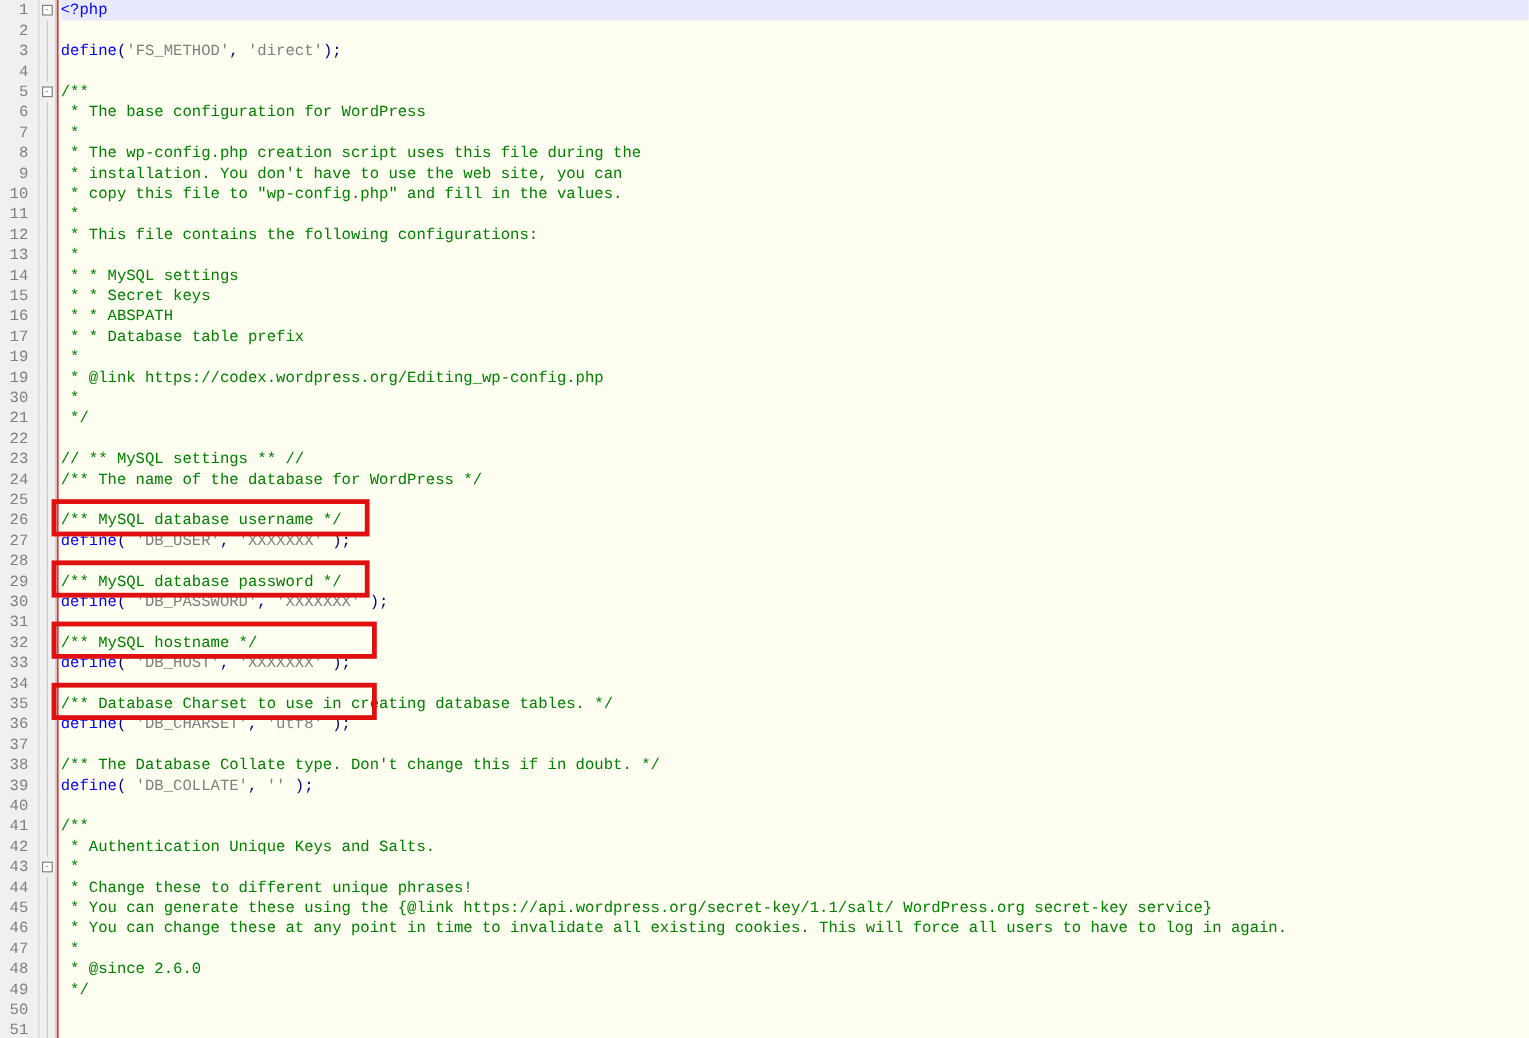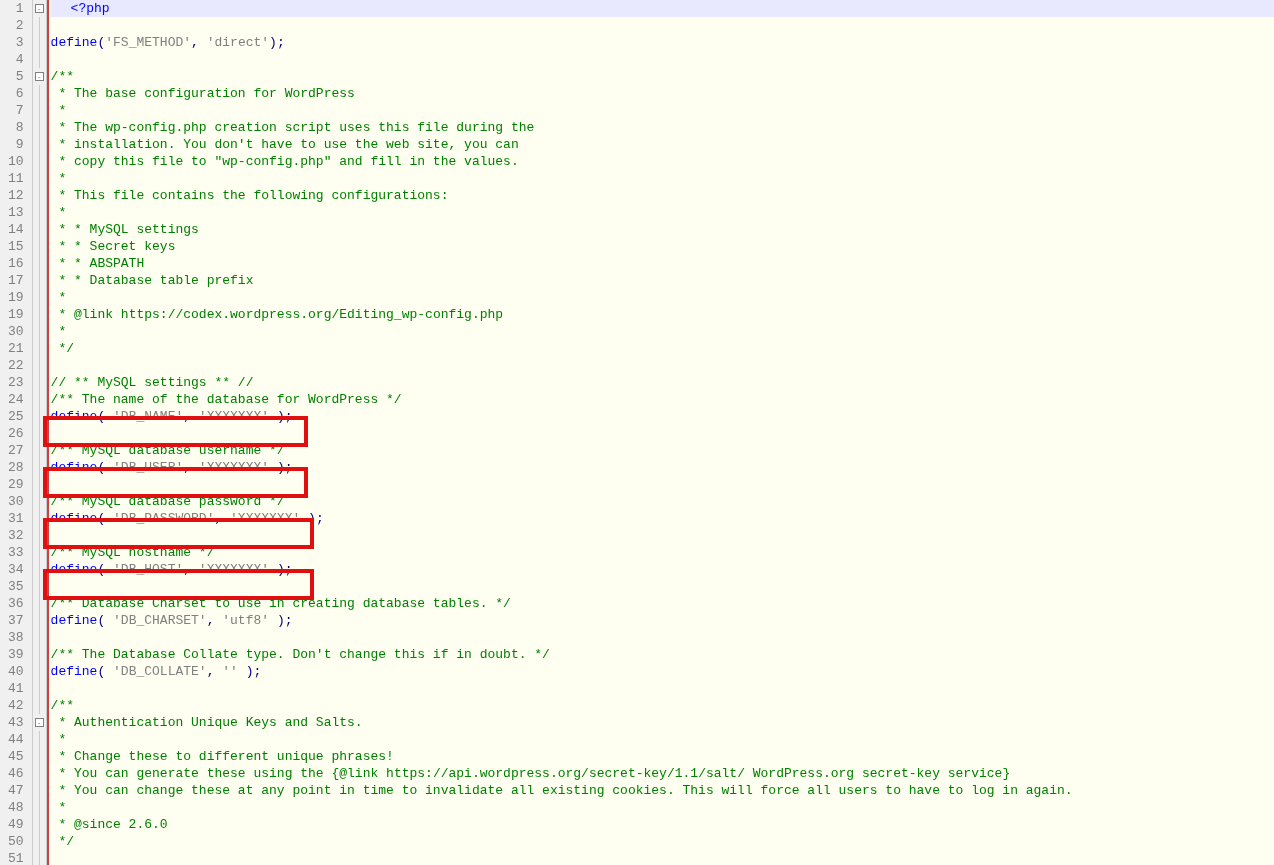--- a/index.html
+++ b/index.html
@@ -66,21 +66,20 @@
       background: #fefef1;
       padding-left: 2px;
       position: relative;
     }
     .code .line {
       height: 17px;
       white-space: pre;
     }
     .code .line.hl {
       background: #e8e8ff;
-      padding-left: 20px;
     }
     .kw { color: #0000ff; }
     .str { color: #808080; text-align: right; }
     .cmt { color: #008000; }
     .lnk { color: #008000; }
     .pun { color: #000080; }
     .red-box {
       position: absolute;
       border: 4px solid #e01010;
       pointer-events: none;
@@ -325,21 +324,20 @@
       <div class="line"><span class="cmt"> * * Secret keys</span></div>
       <div class="line"><span class="cmt"> * * ABSPATH</span></div>
       <div class="line"><span class="cmt"> * * Database table prefix</span></div>
       <div class="line"><span class="cmt"> *</span></div>
       <div class="line"><span class="cmt"> * @link </span><span class="lnk">https://codex.wordpress.org/Editing_wp-config.php</span></div>
       <div class="line"><span class="cmt"> *</span></div>
       <div class="line"><span class="cmt"> */</span></div>
       <div class="line"></div>
       <div class="line"><span class="cmt">// ** MySQL settings ** //</span></div>
       <div class="line"><span class="cmt">/** The name of the database for WordPress */</span></div>
-      <div class="line"><span class="kw">define</span><span class="pun">( </span><span class="str">'DB_NAME'</span><span class="pun">, </span><span class="str">'XXXXXXX'</span><span class="pun"> );</span></div>
       <div class="line"></div>
       <div class="line"><span class="cmt">/** MySQL database username */</span></div>
       <div class="line"><span class="kw">define</span><span class="pun">( </span><span class="str">'DB_USER'</span><span class="pun">, </span><span class="str">'XXXXXXX'</span><span class="pun"> );</span></div>
       <div class="line"></div>
       <div class="line"><span class="cmt">/** MySQL database password */</span></div>
       <div class="line"><span class="kw">define</span><span class="pun">( </span><span class="str">'DB_PASSWORD'</span><span class="pun">, </span><span class="str">'XXXXXXX'</span><span class="pun"> );</span></div>
       <div class="line"></div>
       <div class="line"><span class="cmt">/** MySQL hostname */</span></div>
       <div class="line"><span class="kw">define</span><span class="pun">( </span><span class="str">'DB_HOST'</span><span class="pun">, </span><span class="str">'XXXXXXX'</span><span class="pun"> );</span></div>
       <div class="line"></div>

